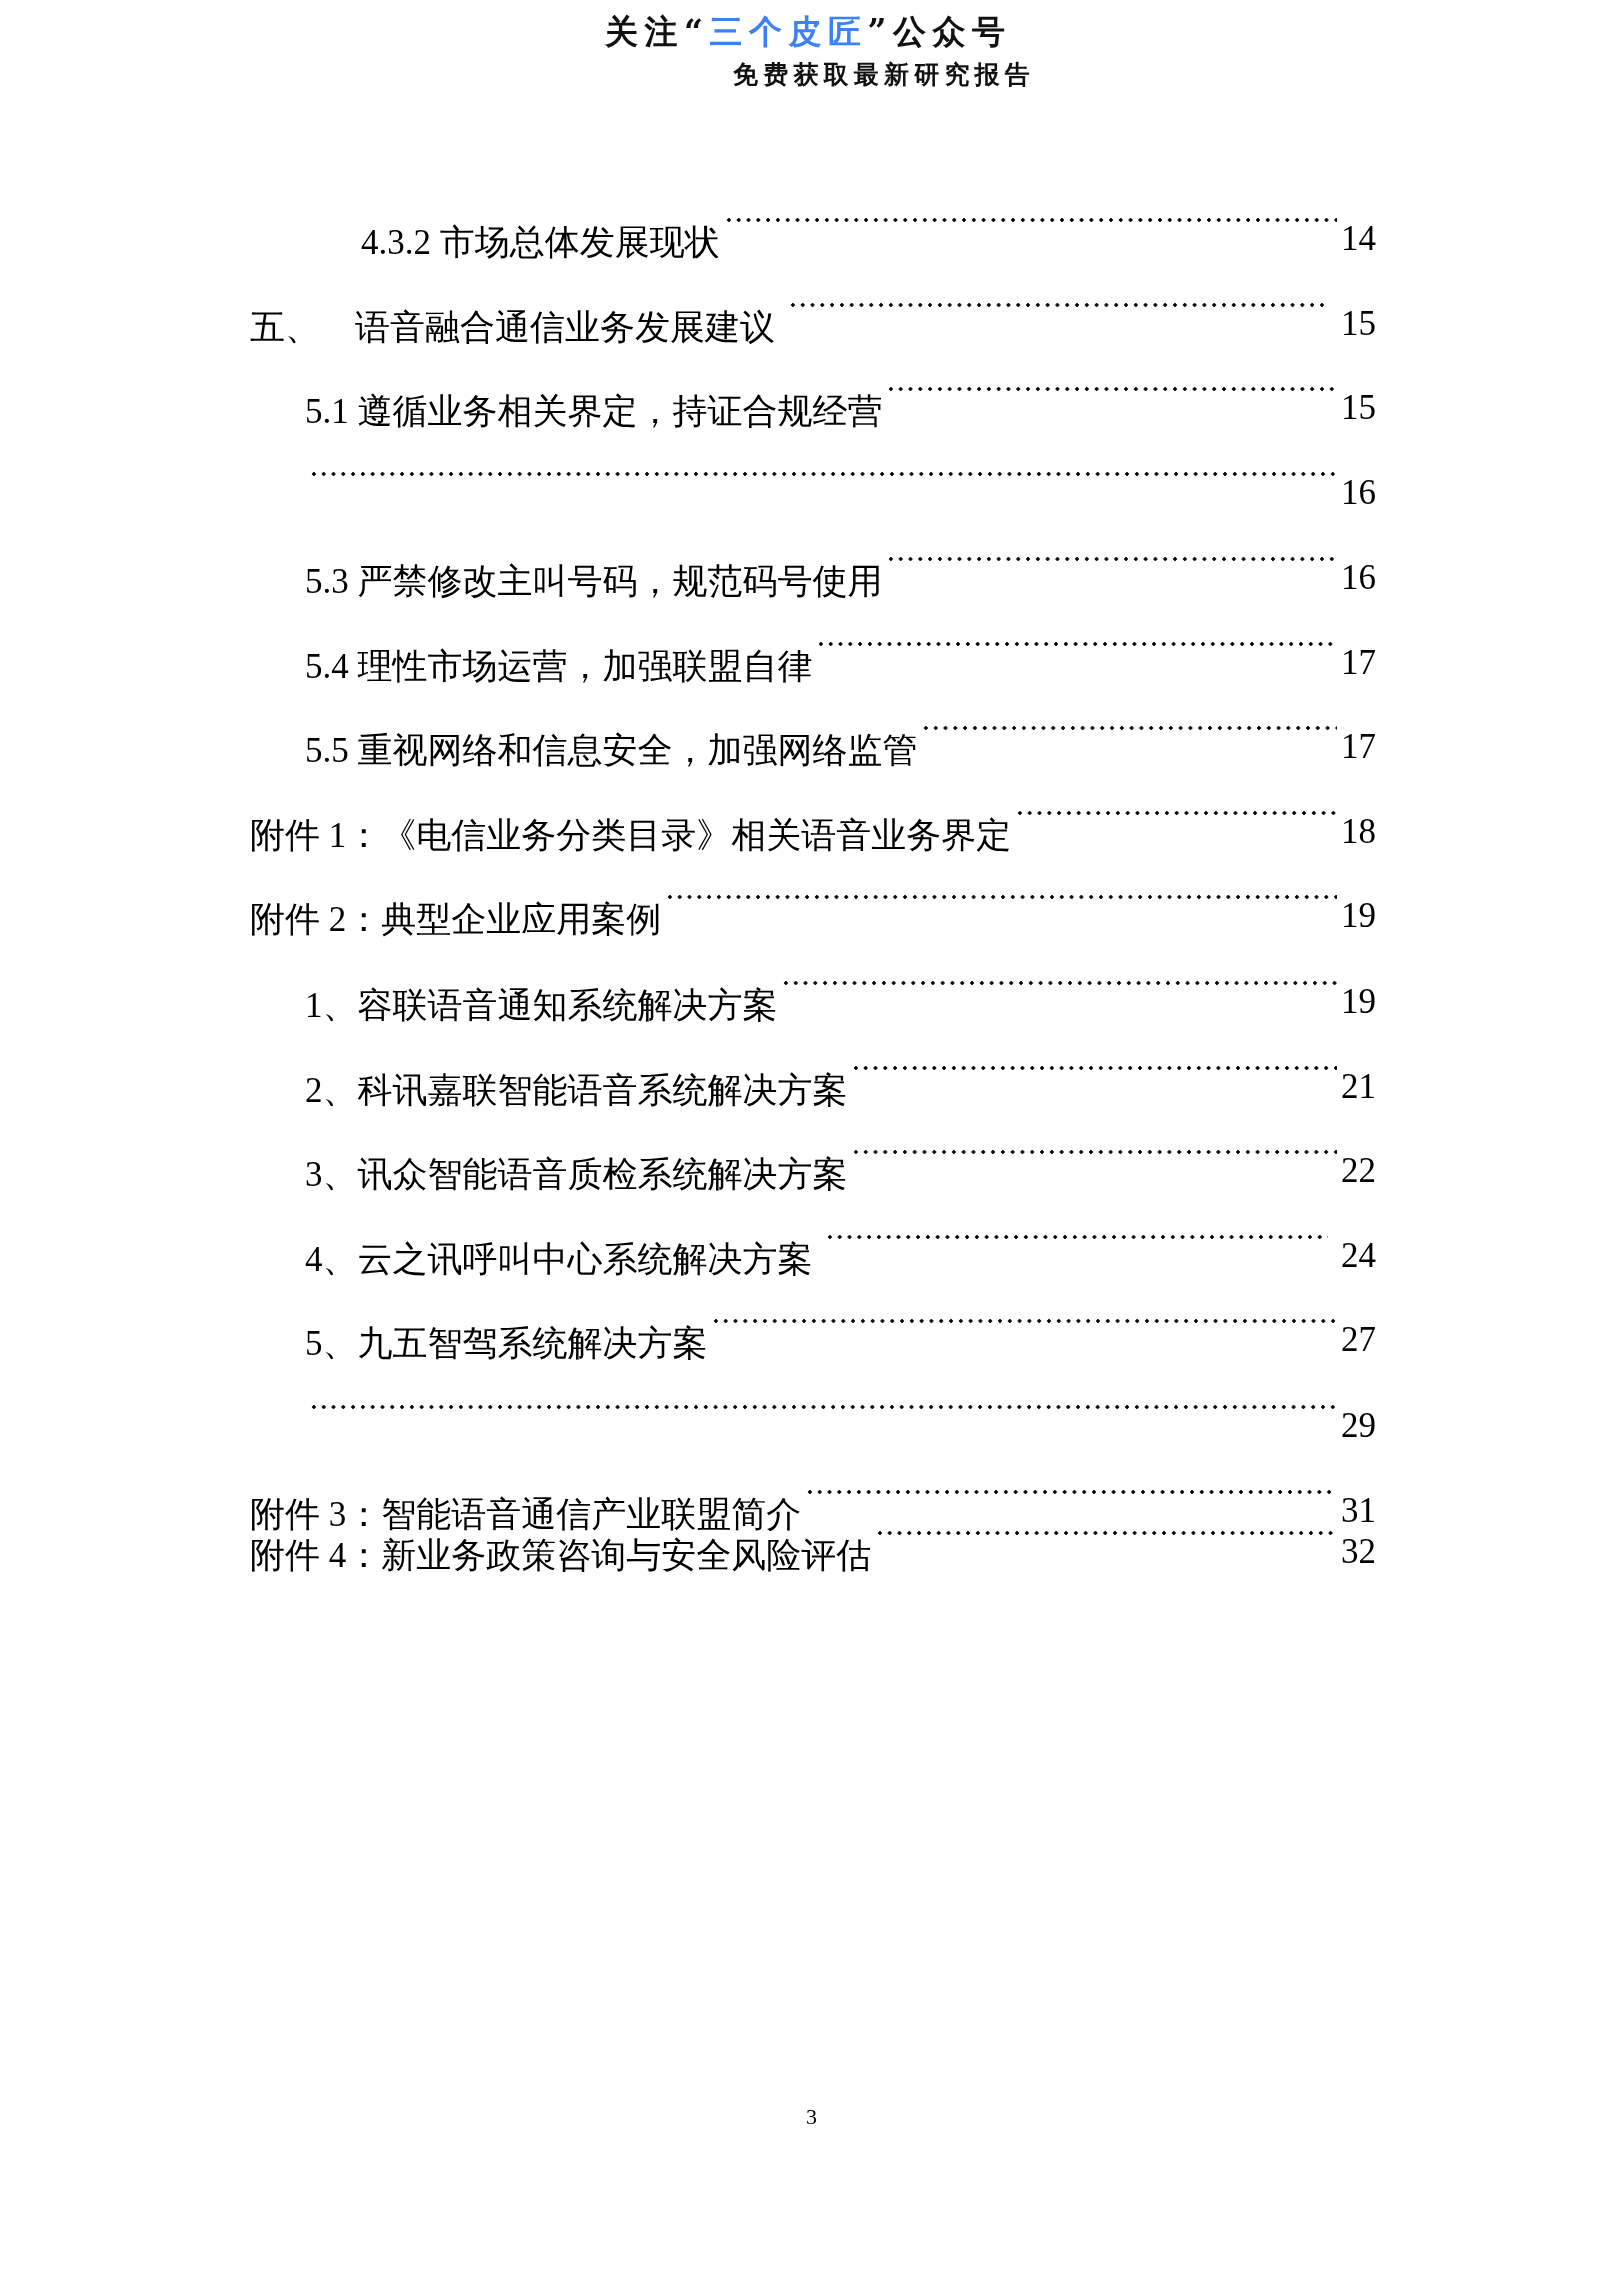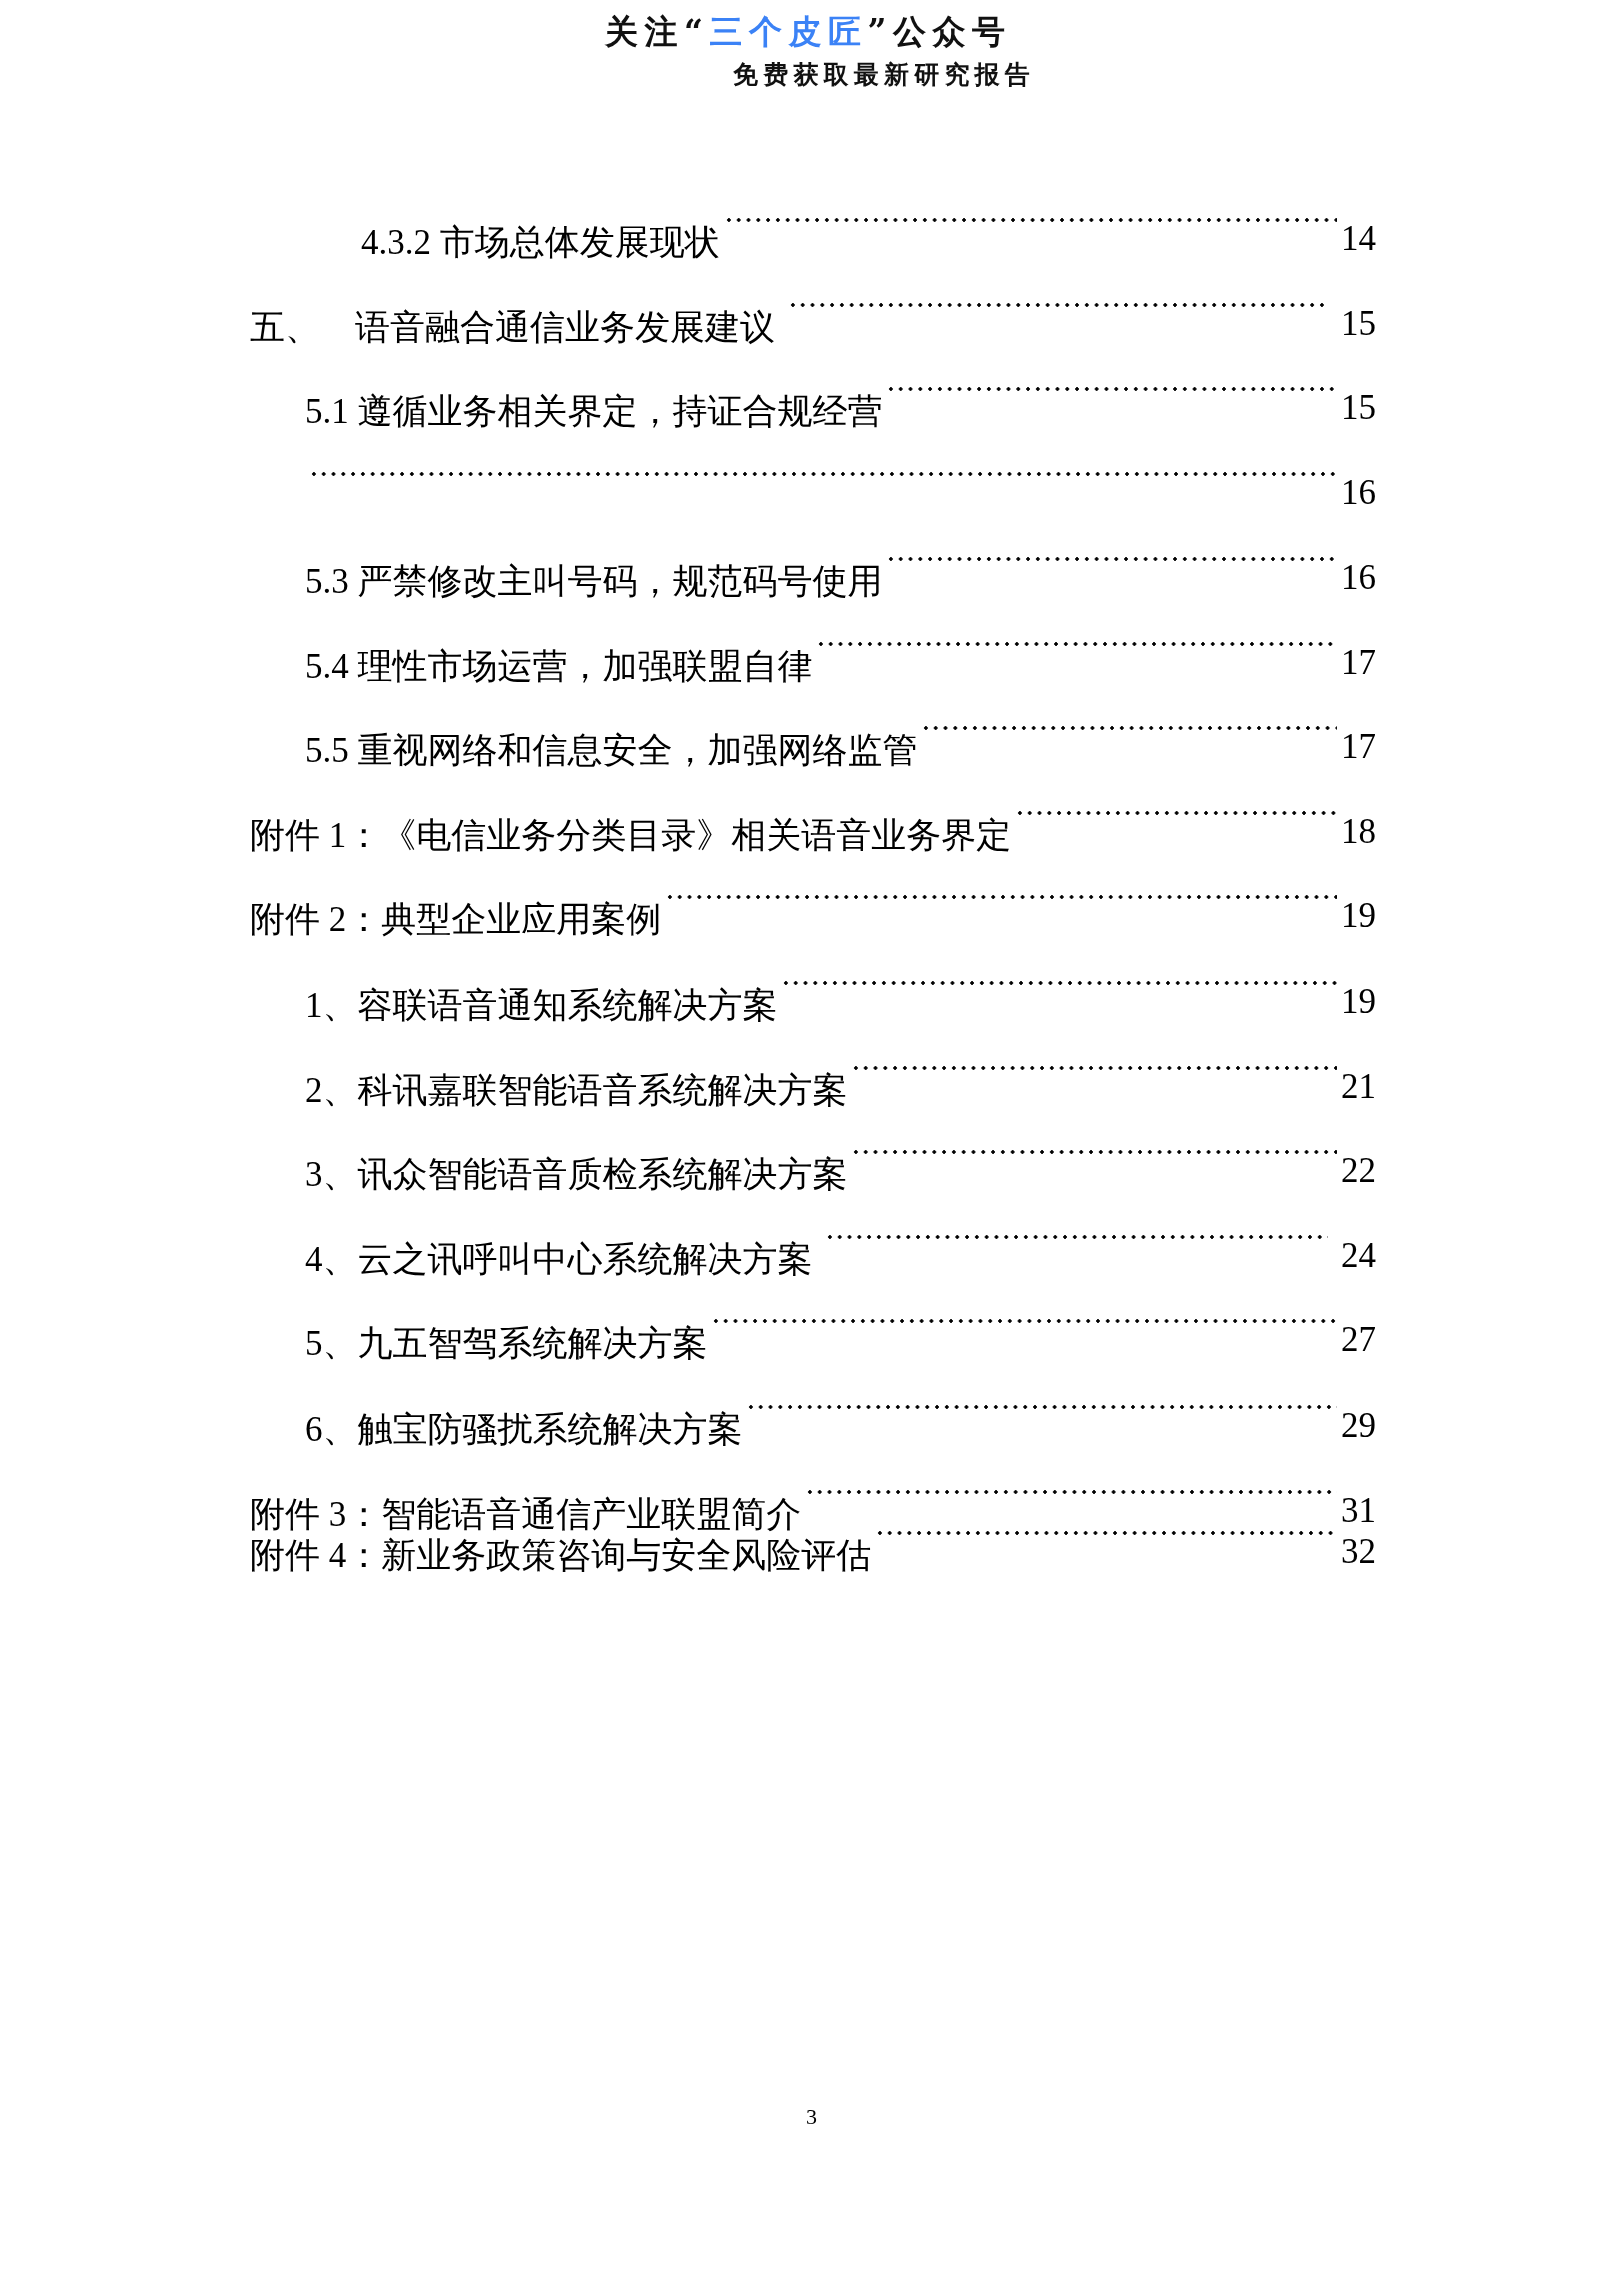--- a/index.html
+++ b/index.html
@@ -107,21 +107,20 @@
     <span class="label">4、云之讯呼叫中心系统解决方案</span>
     <span class="leader"></span>
     <span class="page">24</span>
   </div>
   <div class="toc-row" style="left:305px; top:1320px;">
     <span class="label">5、九五智驾系统解决方案</span>
     <span class="leader"></span>
     <span class="page">27</span>
   </div>
   <div class="toc-row" style="left:305px; top:1406px;">
-    <span class="label">6、触宝防骚扰系统解决方案</span>
     <span class="leader"></span>
     <span class="page">29</span>
   </div>
   <div class="toc-row" style="left:250px; top:1491px;">
     <span class="label">附件 3：智能语音通信产业联盟简介</span>
     <span class="leader"></span>
     <span class="page">31</span>
   </div>
   <div class="toc-row" style="left:250px; top:1532px;">
     <span class="label">附件 4：新业务政策咨询与安全风险评估</span>

